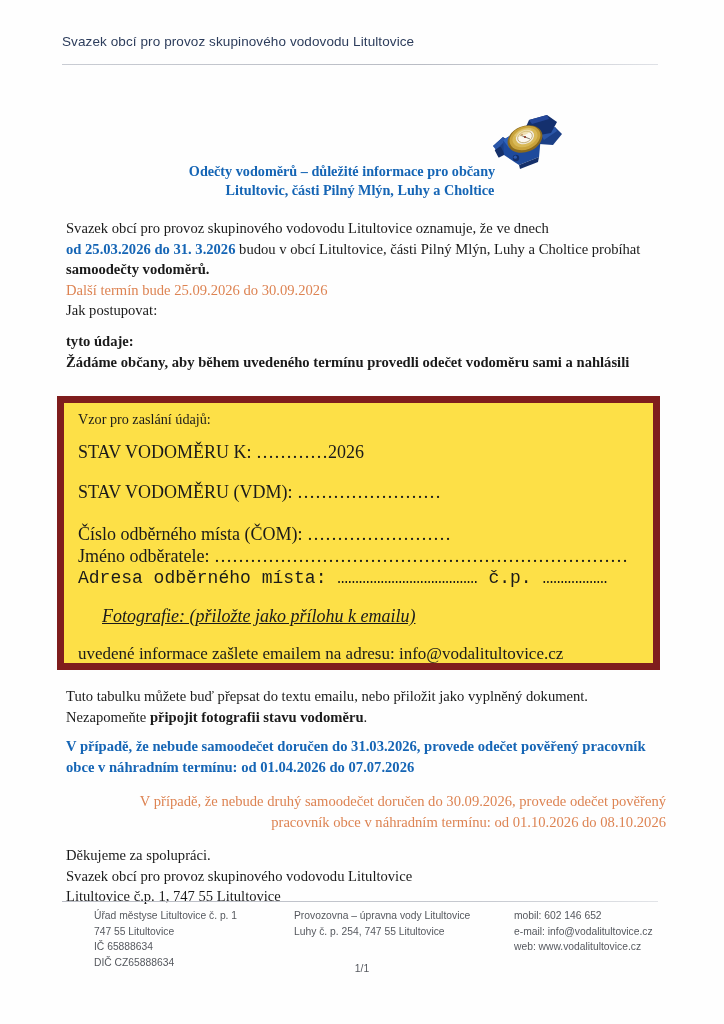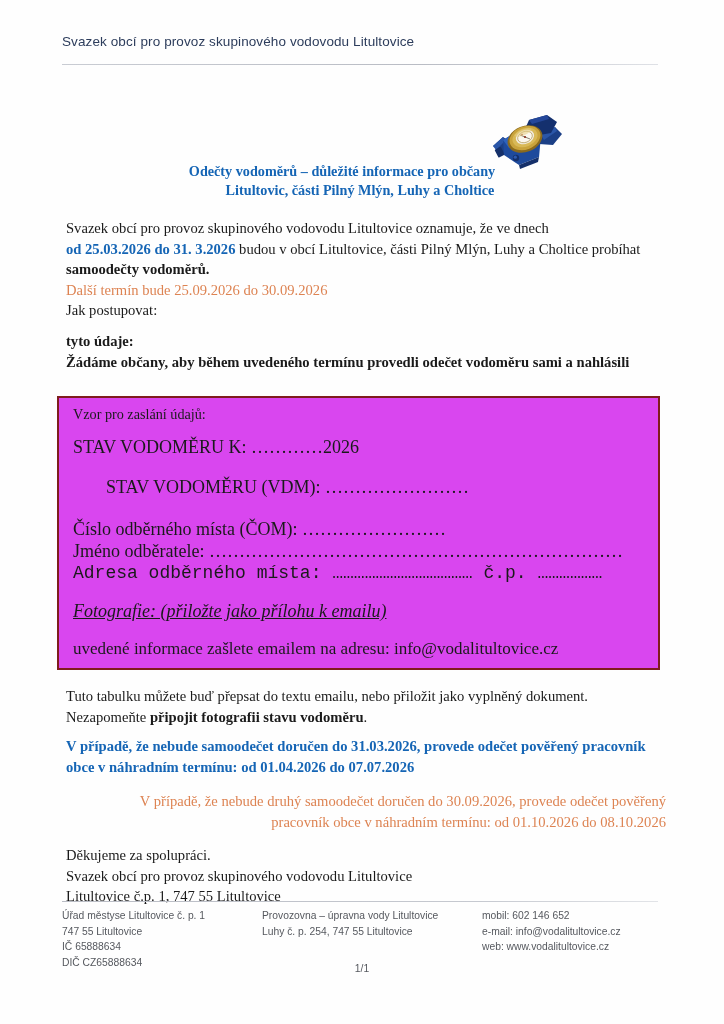--- a/index.html
+++ b/index.html
@@ -84,43 +84,43 @@
   #para-howto    { top: 300px; }
   #para-request  { top: 331px; font-weight: bold; }
 
   
   .form-box {
     position: absolute;
     left: 57px;
     top: 396px;
     width: 603px;
     height: 274px;
-    border: 2px solid #7f1d1d;
+    border: 7px solid #7f1d1d;
     box-sizing: border-box;
-    background: #d946ef;
+    background: #fde047;
   }
   .box-intro {
     position: absolute;
     left: 14px;
     top: 8px;
     font-size: 14.2px;
   }
   .box-line {
     position: absolute;
     left: 14px;
     font-size: 18px;
     line-height: 22px;
     white-space: nowrap;
   }
   #box-stav-k    { top: 38px; }
-  #box-stav-vdm  { top: 78px; margin-left: 33px; }
+  #box-stav-vdm  { top: 78px; }
   #box-com       { top: 120px; }
   #box-jmeno     { top: 142px; }
   #box-adresa    { top: 164px; font-family: Liberation Mono, monospace; }
-  #box-foto      { top: 202px; font-style: italic; text-decoration: underline; }
+  #box-foto      { top: 202px; font-style: italic; text-decoration: underline; margin-left: 24px; }
   #box-email     { top: 240px; font-size: 17px; }
 
   
   #para-table-note { top: 686px; }
   #para-blue-note  { top: 736px; font-weight: bold; color: #1565b5; }
   #para-orange-note{ top: 791px; color: #dd8352; text-align: right; }
   #para-thanks     { top: 845px; }
 
   
   .footer-rule {
@@ -138,21 +138,21 @@
     width: 600px;
     font-family: "Liberation Sans", sans-serif;
     font-size: 10.3px;
     line-height: 15.5px;
     color: #55585e;
     display: flex;
   }
   .footer-col-1 { width: 200px; }
   .footer-col-2 { width: 220px; }
   .footer-col-3 { width: 180px; }
-  .footer-line { white-space: nowrap; }
+  .footer-line { white-space: nowrap; margin-left: 32px; }
 
   .page-number {
     position: absolute;
     left: 0;
     top: 963px;
     width: 724px;
     text-align: center;
     font-family: "Liberation Sans", sans-serif;
     font-size: 10.3px;
     color: #55585e;

